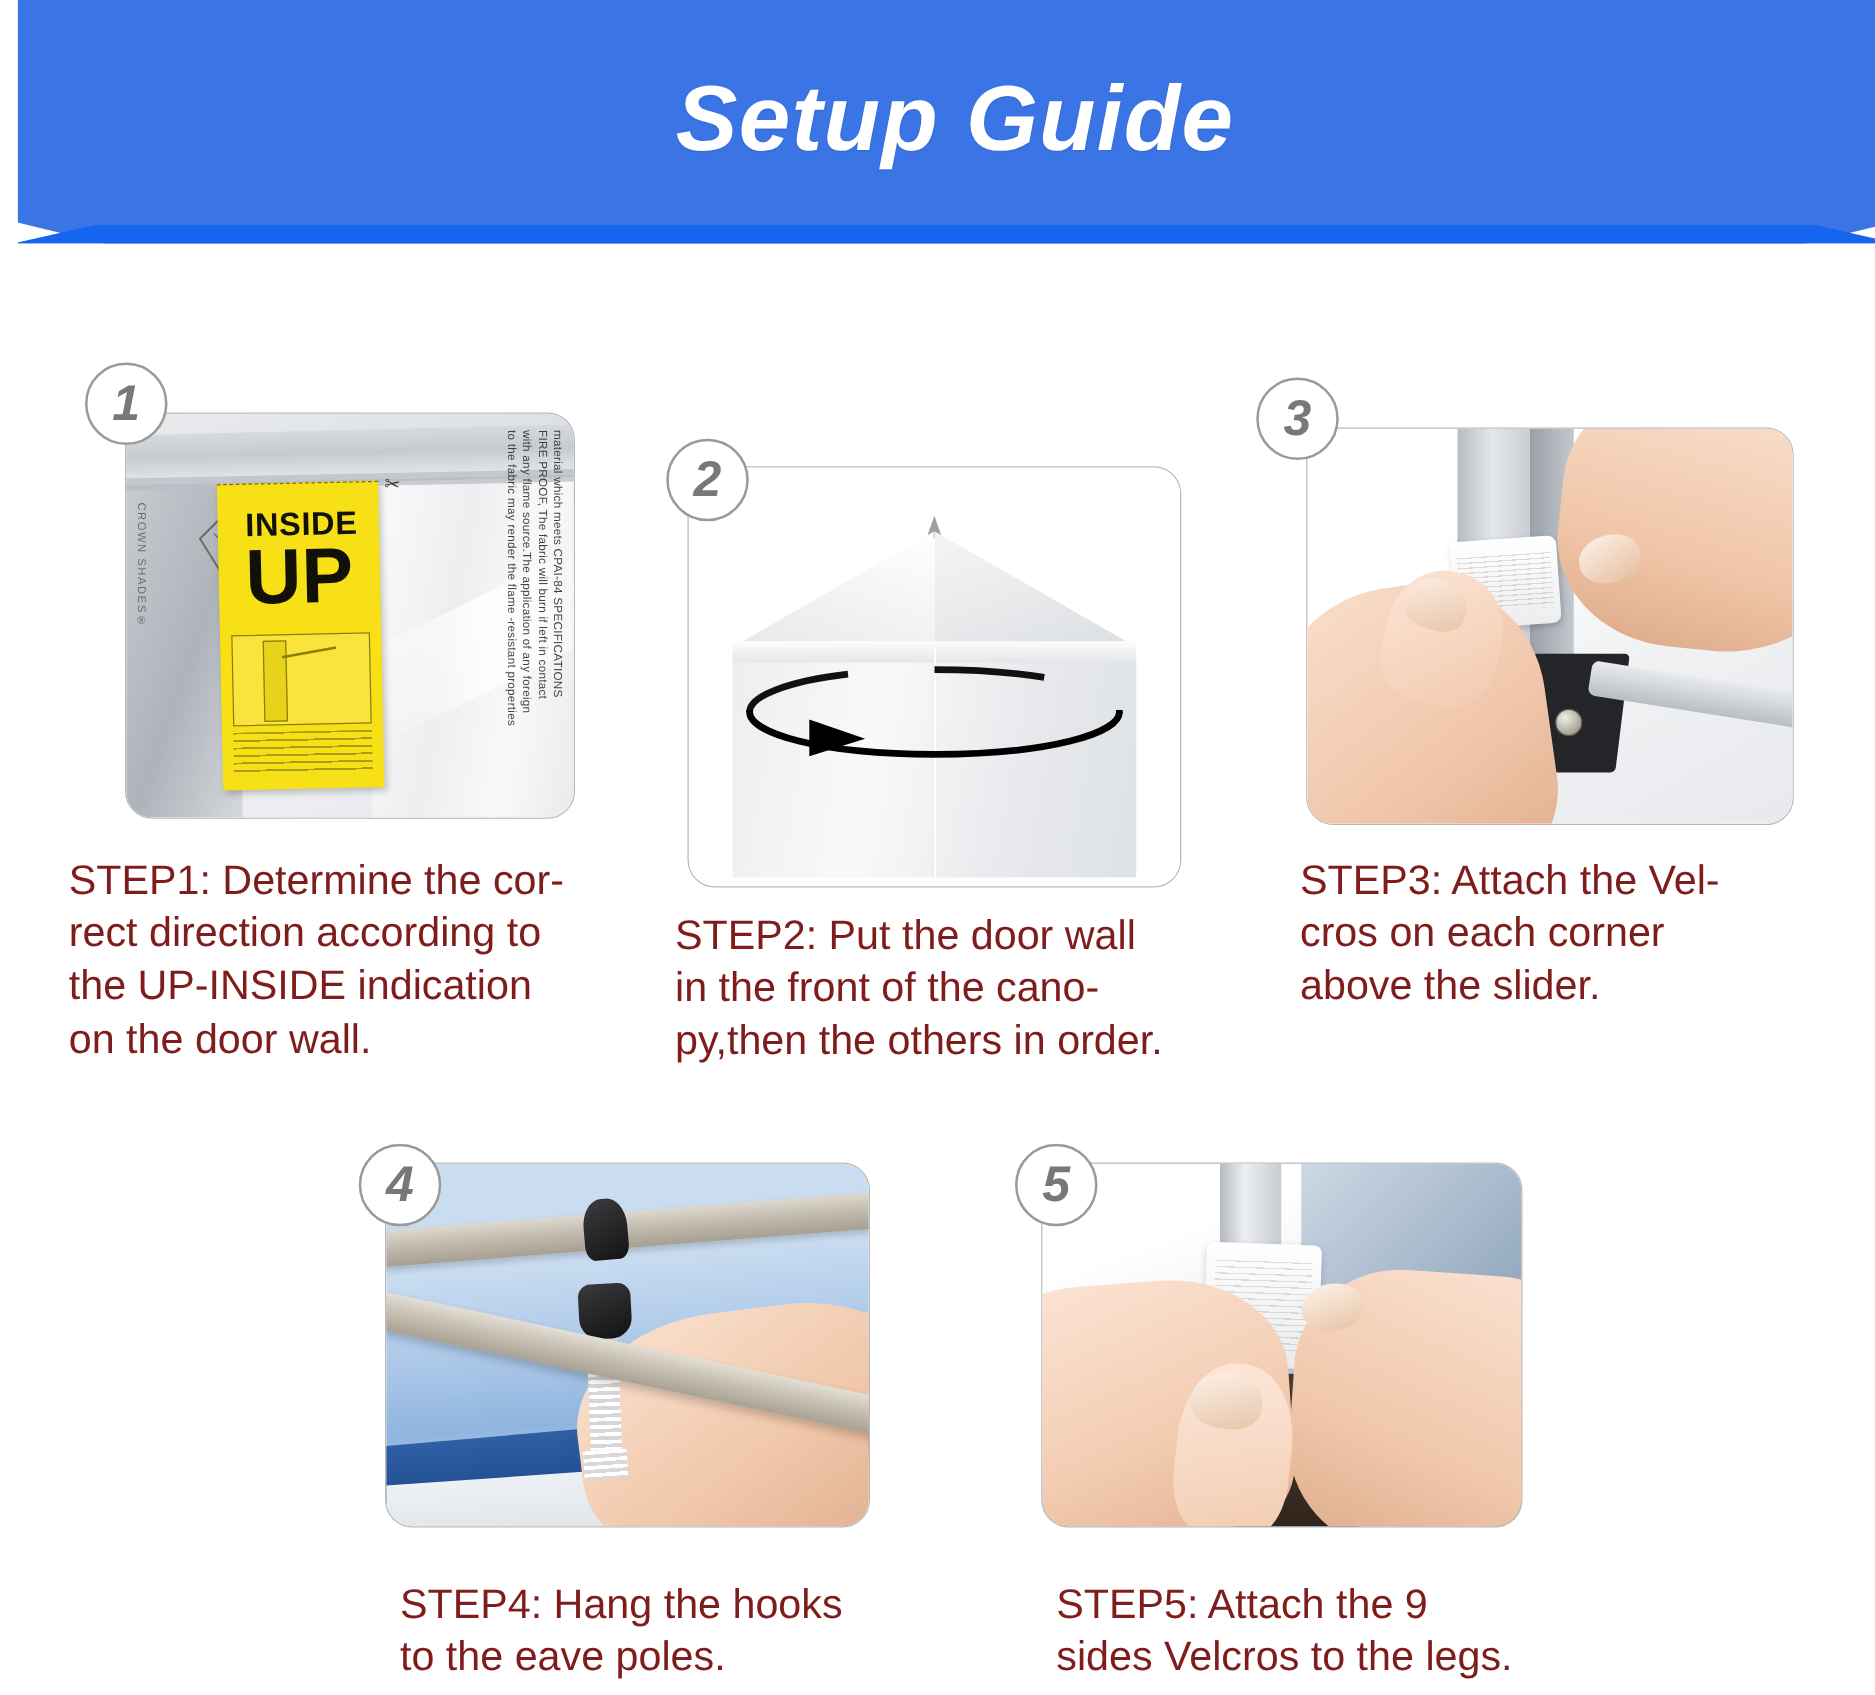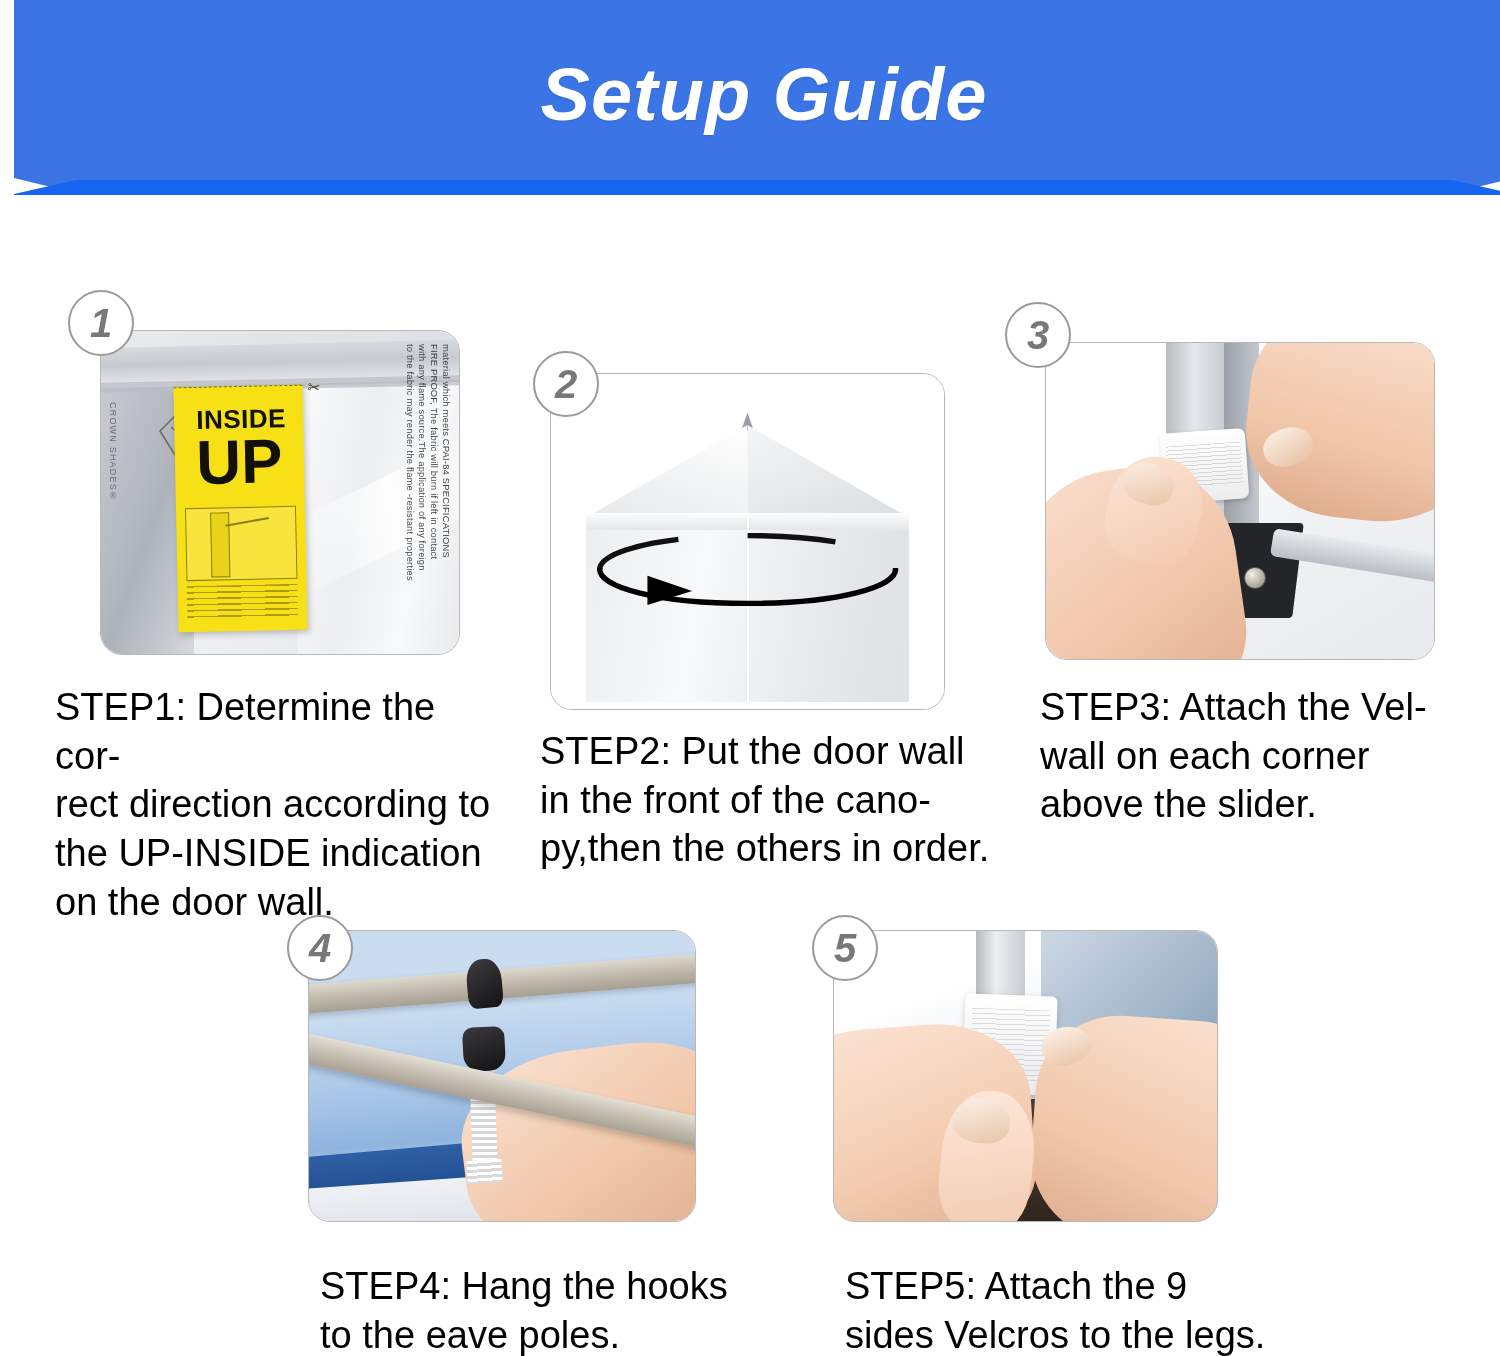--- a/index.html
+++ b/index.html
@@ -54,22 +54,22 @@
     border: 2.2px solid #9a9a9a;
     background: #ffffff;
     z-index: 6;
     display: flex; align-items: center; justify-content: center;
     color: #787878;
     font-size: 40px; font-weight: bold; font-style: italic;
     font-family: "Liberation Sans", sans-serif;
   }
   .caption {
     position: absolute;
-    color: #000000;
-    font-size: 38px;
+    color: #7f1d1d;
+    font-size: 33px;
     line-height: 1.28;
     font-family: "Liberation Sans", sans-serif;
     white-space: pre-line;
   }
 
   
   .s1 { position:absolute; inset:0; background:linear-gradient(160deg,#e9ebed 0%,#dde0e4 30%,#f3f4f6 60%,#e4e7ea 100%); }
   .s1-hem { position:absolute; left:-2%; top:4%; width:104%; height:13%;
             background:linear-gradient(180deg,#d6d9dd,#c7cbd1 45%,#e7e9ec);
             transform:rotate(-1.4deg); border-bottom:2px solid #bfc3c8; }
@@ -327,21 +327,21 @@
         <div class="s3-velcro"></div>
         <div class="s3-hand2"></div>
         <div class="s3-nail2"></div>
         <div class="s3-hand1"></div>
         <div class="s3-finger1"></div>
         <div class="s3-nail1"></div>
       </div>
     </div>
     <div class="badge" style="left:1005px; top:302px;">3</div>
     <div class="caption" style="left:1040px; top:683px; width:420px;">STEP3: Attach the Vel-
-wall on each corner
+cros on each corner
 above the slider.</div>
   </div>
 
   <div class="step">
     <div class="thumb" style="left:308px; top:930px; width:388px; height:292px;">
       <div class="s4">
         <div class="s4-fabricblue"></div>
         <div class="s4-fabricwhite"></div>
         <div class="s4-strap"></div>
         <div class="s4-tab"></div>

